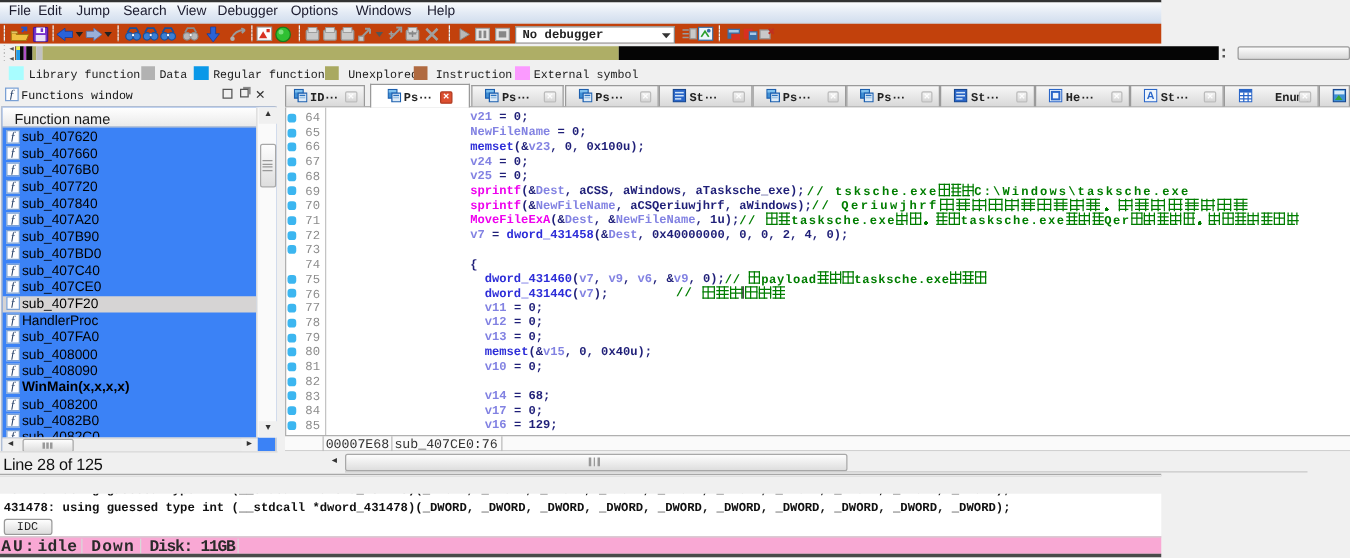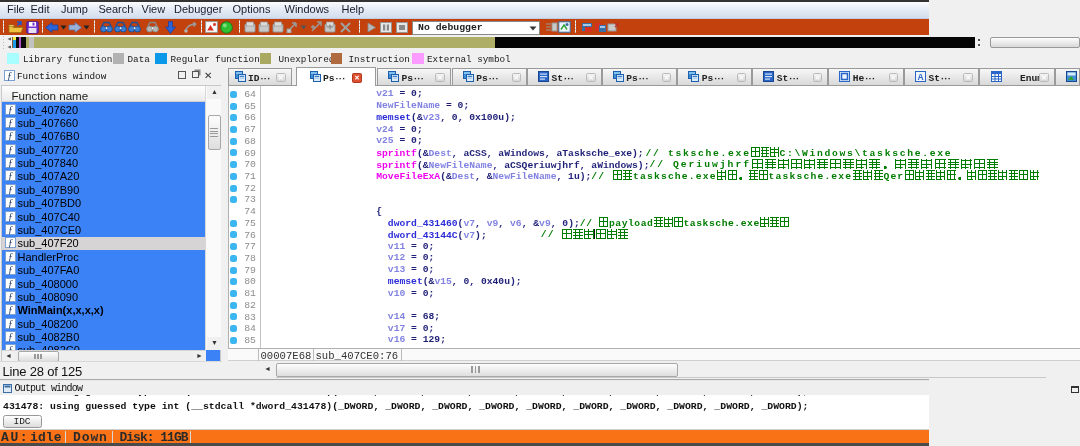--- a/index.html
+++ b/index.html
@@ -69,21 +69,21 @@
 #chscroll{position:absolute;left:228px;top:361px;width:852px;height:17px;background:#f0f0f0}
 
 
 #osep{position:absolute;left:0;top:379px;width:100%;height:2px;background:#a8a8a8;border-bottom:1px solid #e8e8e8}
 #otitle{position:absolute;left:0;top:381px;width:100%;height:14px;background:#efefef}
 #otitle .t{position:absolute;left:14.5px;top:1.5px;font-family:"Liberation Mono",monospace;font-size:10px;letter-spacing:-0.8px;color:#111}
 #omsg{position:absolute;left:0;top:395px;width:100%;height:21px;background:#fff;overflow:hidden}
 .omline{position:absolute;left:3px;font-family:"Liberation Mono",monospace;font-size:9.8px;font-weight:bold;color:#111;white-space:pre}
 #oidc{position:absolute;left:0;top:416px;width:100%;height:13px;background:#fff}
 #idcbtn{position:absolute;left:2.5px;top:-1px;width:39px;height:13px;background:linear-gradient(#fefefe,#dcdcdc);border:1px solid #999;border-radius:2.5px;font-family:"Liberation Mono",monospace;font-size:9.5px;color:#222;text-align:center;line-height:11px}
-#ostatus{position:absolute;left:0;top:429px;width:100%;height:14px;background:#f97316;border-top:1px solid #d0d0d0}
+#ostatus{position:absolute;left:0;top:429px;width:100%;height:14px;background:#f9a8d4;border-top:1px solid #d0d0d0}
 #ostatus .t{position:absolute;top:0px;font-family:"Liberation Mono",monospace;font-size:13px;font-weight:bold;color:#2a2a2a}
 #botline{position:absolute;left:0;top:443px;width:100%;height:3px;background:#4a4a4a}
 .osep2{position:absolute;top:1px;height:12px;width:1px;background:#d8d8d8}
 </style></head><body>
 <div id="root">
 <div id="topline"></div>
 <div id="menubar">
       <span class="mi" style="left:7px">File</span>
       <span class="mi" style="left:30.5px">Edit</span>
       <span class="mi" style="left:61px">Jump</span>
@@ -515,20 +515,21 @@
 <div class="lnum" style="top:135.89px">68</div>
 <div class="cl" style="top:147.00px">                <span class="m">sprintf</span>(&amp;<span class="v">Dest</span>, aCSS, aWindows, aTasksche_exe);<span class="cb" style="letter-spacing:1.7px;margin-left:1.8px;--zw:8.6px;--zm:0.5px">// tsksche.exe<i class="z z1"></i><i class="z z2"></i><i class="z z3"></i>C:\Windows\tasksche.exe</span></div>
 <div class="dot" style="top:149.45px"></div>
 <div class="lnum" style="top:147.60px">69</div>
 <div class="cl" style="top:158.71px">                <span class="m">sprintf</span>(&amp;<span class="v">NewFileName</span>, aCSQeriuwjhrf, aWindows);<span class="cb" style="letter-spacing:2.0px;margin-left:0px;--zw:11px;--zm:1.02px">// Qeriuwjhrf<i class="z z1"></i><i class="z z2"></i><i class="z z3"></i><i class="z z1"></i><i class="z z3"></i><i class="z z2"></i><i class="z z1"></i><i class="z z2"></i><i class="z z3"></i><i class="z z2"></i><i class="z zp"></i><i class="z z3"></i><i class="z z2"></i><i class="z z3"></i><i class="z z1"></i><i class="z z2"></i><i class="z z3"></i><i class="z z1"></i><i class="z z2"></i></span></div>
 <div class="dot" style="top:161.16px"></div>
 <div class="lnum" style="top:159.31px">70</div>
 <div class="cl" style="top:170.42px">                <span class="m">MoveFileExA</span>(&amp;<span class="v">Dest</span>, &amp;<span class="v">NewFileName</span>, 1u);<span class="cb" style="letter-spacing:1.16px;margin-left:0px;--zw:9px;--zm:0.7px">// <i class="z z1"></i><i class="z z2"></i>tasksche.exe<i class="z z3"></i><i class="z z1"></i><i class="z zp"></i><i class="z z2"></i><i class="z z1"></i>tasksche.exe<i class="z z2"></i><i class="z z3"></i><i class="z z2"></i>Qer<i class="z z1"></i><i class="z z3"></i><i class="z z2"></i><i class="z z3"></i><i class="z z1"></i><i class="z zp"></i><i class="z z3"></i><i class="z z1"></i><i class="z z2"></i><i class="z z3"></i><i class="z z2"></i><i class="z z1"></i><i class="z z3"></i></span></div>
 <div class="dot" style="top:172.88px"></div>
 <div class="lnum" style="top:171.02px">71</div>
+<div class="cl" style="top:182.13px">                <span class="v">v7</span> = <span class="g">dword_431458</span>(&amp;<span class="v">Dest</span>, 0x40000000, 0, 0, 2, 4, 0);</div>
 <div class="dot" style="top:184.58px"></div>
 <div class="lnum" style="top:182.73px">72</div>
 <div class="dot" style="top:196.30px"></div>
 <div class="lnum" style="top:194.44px">73</div>
 <div class="cl" style="top:205.55px">                {</div>
 <div class="lnum" style="top:206.15px">74</div>
 <div class="cl" style="top:217.26px">                  <span class="g">dword_431460</span>(<span class="v">v7</span>, <span class="v">v9</span>, <span class="v">v6</span>, &amp;<span class="v">v9</span>, 0);<span class="cb" style="letter-spacing:0.55px;margin-left:0px;--zw:9px;--zm:0.5px">// <i class="z z1"></i>payload<i class="z z2"></i><i class="z z3"></i><i class="z z1"></i>tasksche.exe<i class="z z3"></i><i class="z z2"></i><i class="z z1"></i></span></div>
 <div class="dot" style="top:219.71px"></div>
 <div class="lnum" style="top:217.86px">75</div>
 <div class="cl" style="top:228.97px">                  <span class="g">dword_43144C</span>(<span class="v">v7</span>);         <span class="cb" style="letter-spacing:1.0px;margin-left:1.8px;--zw:10px;--zm:0.5px">// <i class="z z1"></i><i class="z z2"></i><i class="z z3"></i><i class="cur"></i><i class="z z1"></i><i class="z z3"></i><i class="z z2"></i></span></div>
@@ -572,28 +573,20 @@
 <div id="chscroll">
   <div class="sbtn" style="left:33px;top:2px;width:13px;height:13px;font-size:7px;line-height:12px">◄</div>
   <div class="sthumb" style="left:48px;top:1.5px;width:402px;height:14px"></div>
   <div style="position:absolute;left:243px;top:5px;width:1.5px;height:7px;background:#999"></div>
   <div style="position:absolute;left:246.5px;top:5px;width:1.5px;height:7px;background:#999"></div>
   <div style="position:absolute;left:250px;top:5px;width:1.5px;height:7px;background:#999"></div>
   <div style="position:absolute;left:48px;top:16px;width:770px;height:1px;background:#c8c8c8"></div>
 </div>
 
 <div id="osep"></div>
-<div id="otitle">
-  <svg class="abs" style="left:3px;top:3px" width="9" height="9" viewBox="0 0 9 9">
-        <rect x="0.5" y="0.5" width="8" height="8" fill="#dfeaf4" stroke="#3a6ea5"></rect>
-        <rect x="1.5" y="1.5" width="6" height="2" fill="#3a6ea5"></rect>
-      </svg>
-  <span class="t">Output window</span>
-  <span style="position:absolute;left:1071px;top:5px;width:8px;height:7px;border:1px solid #333;border-top:2px solid #333"></span>
-</div>
 <div id="omsg">
   <div class="omline" style="top:-9px">431478: using guessed type int (__stdcall *dword_431478)(_DWORD, _DWORD, _DWORD, _DWORD, _DWORD, _DWORD, _DWORD, _DWORD, _DWORD, _DWORD);</div>
   <div class="omline" style="top:5.5px">431478: using guessed type int (__stdcall *dword_431478)(_DWORD, _DWORD, _DWORD, _DWORD, _DWORD, _DWORD, _DWORD, _DWORD, _DWORD, _DWORD);</div>
 </div>
 <div id="oidc">
       <div id="idcbtn">IDC</div>
     </div>
 <div id="ostatus">
   <span class="t" style="left:1px;letter-spacing:1.6px">AU:</span>
   <span class="t" style="left:30px;letter-spacing:0.1px">idle</span>

